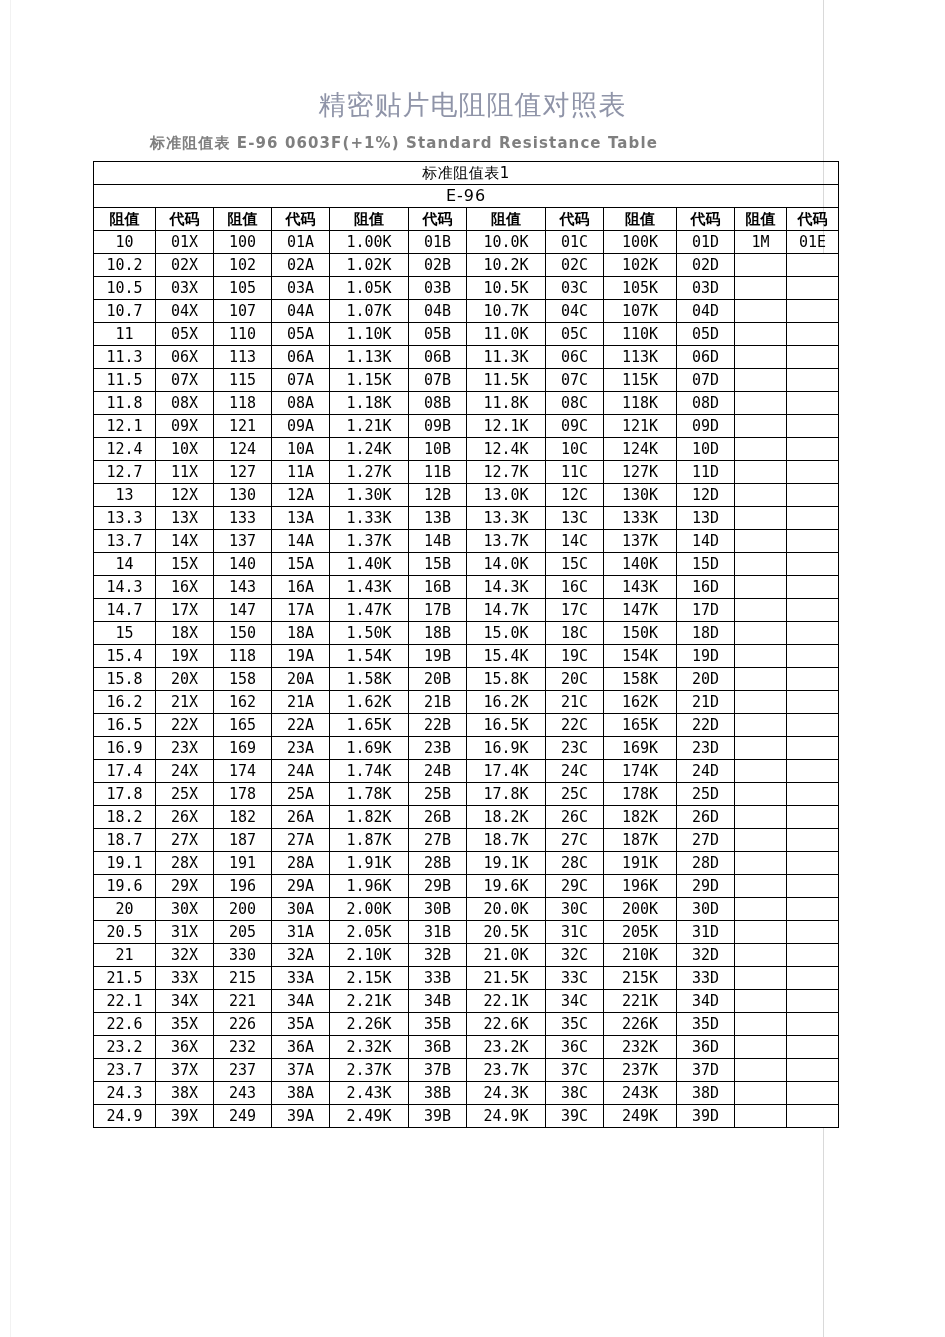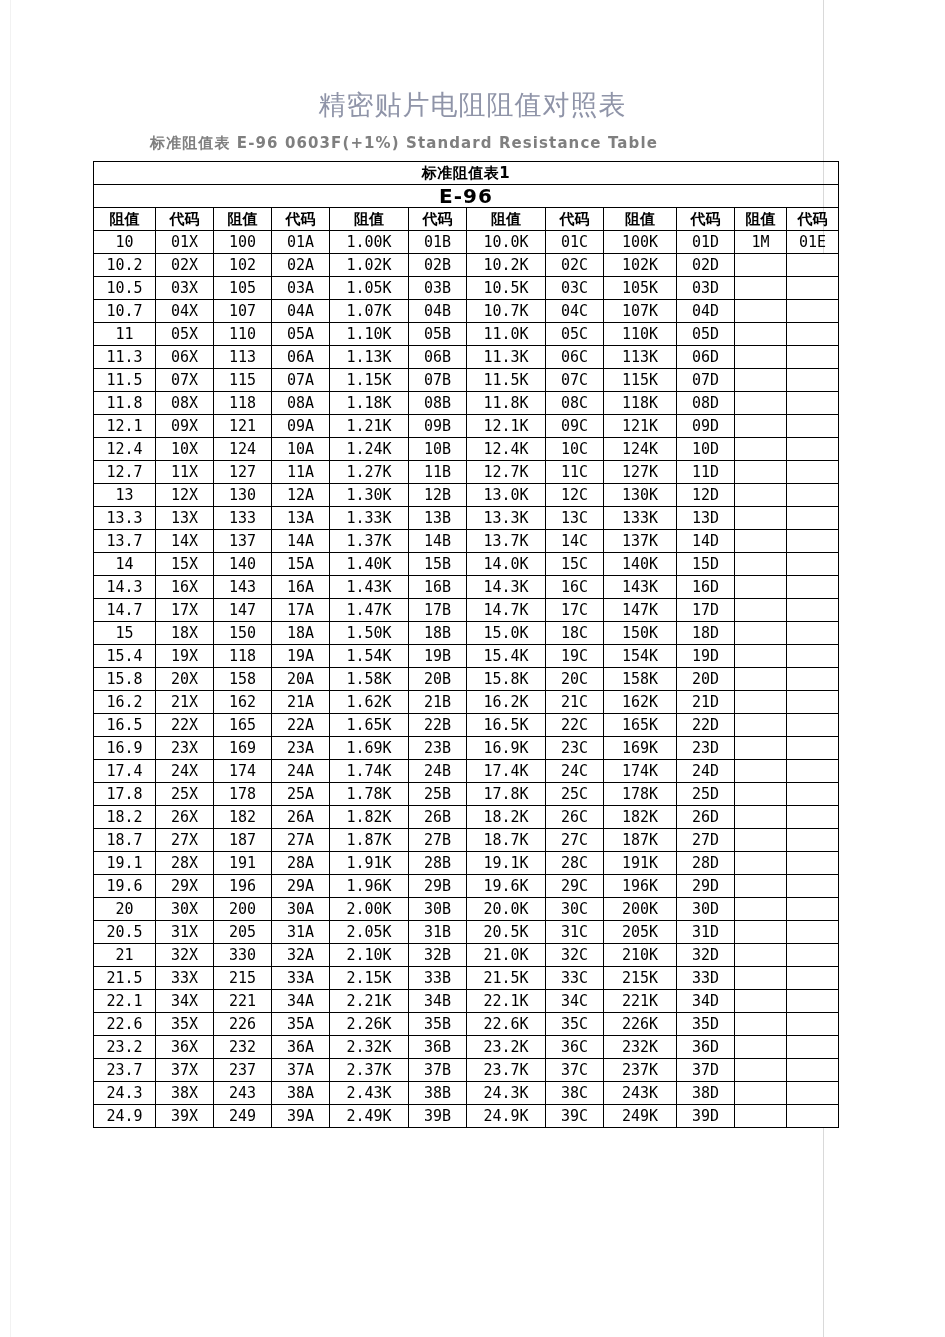--- a/index.html
+++ b/index.html
@@ -91,27 +91,27 @@
     height: 22px;
     line-height: 22px;
     text-align: center;
     vertical-align: middle;
     padding: 0;
     overflow: hidden;
     white-space: nowrap;
   }
 
   td.banner {
-    font-weight: bold;
+    font-weight: normal;
     font-size: 15px;
     letter-spacing: 0.5px;
   }
   td.banner-e96 {
-    font-weight: bold;
-    font-size: 20px;
+    font-weight: normal;
+    font-size: 16px;
     letter-spacing: 1px;
     margin-top: 11px;
   }
   td.colhead {
     font-weight: bold;
     font-size: 15px;
   }
   td.val, td.code {
     font-size: 15px;
     font-family: "DejaVu Sans Mono", "Liberation Mono", monospace;

